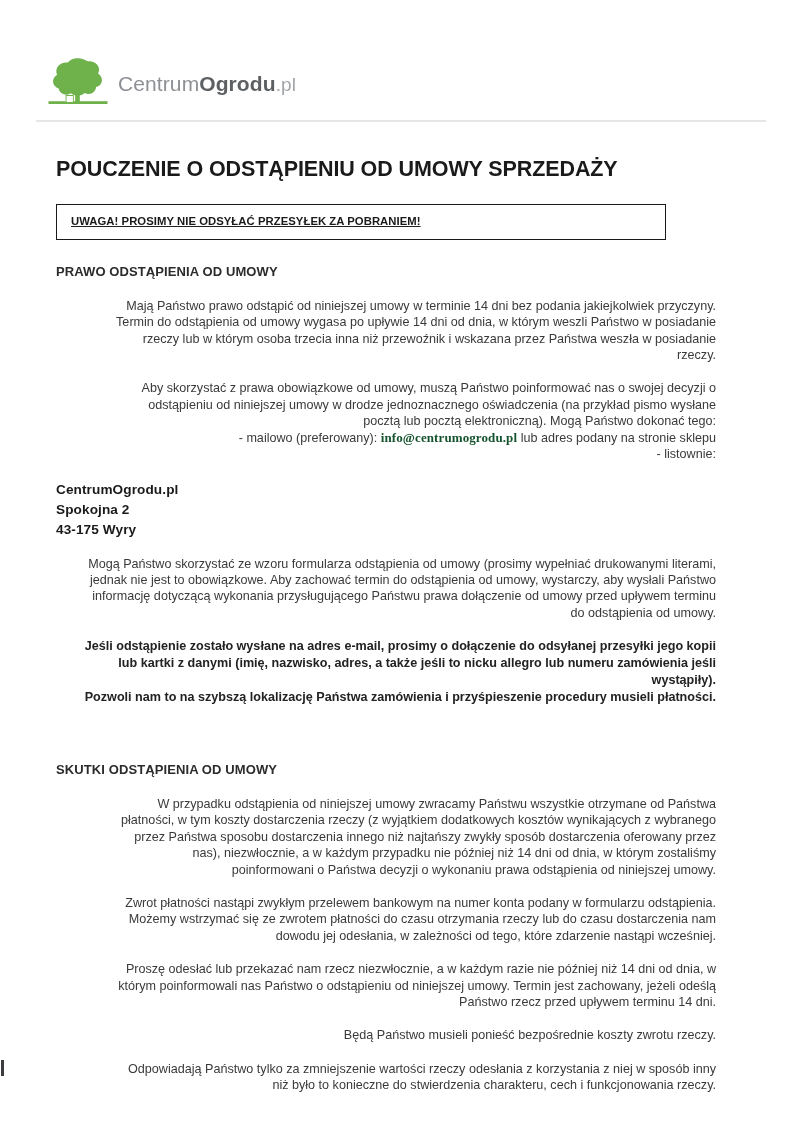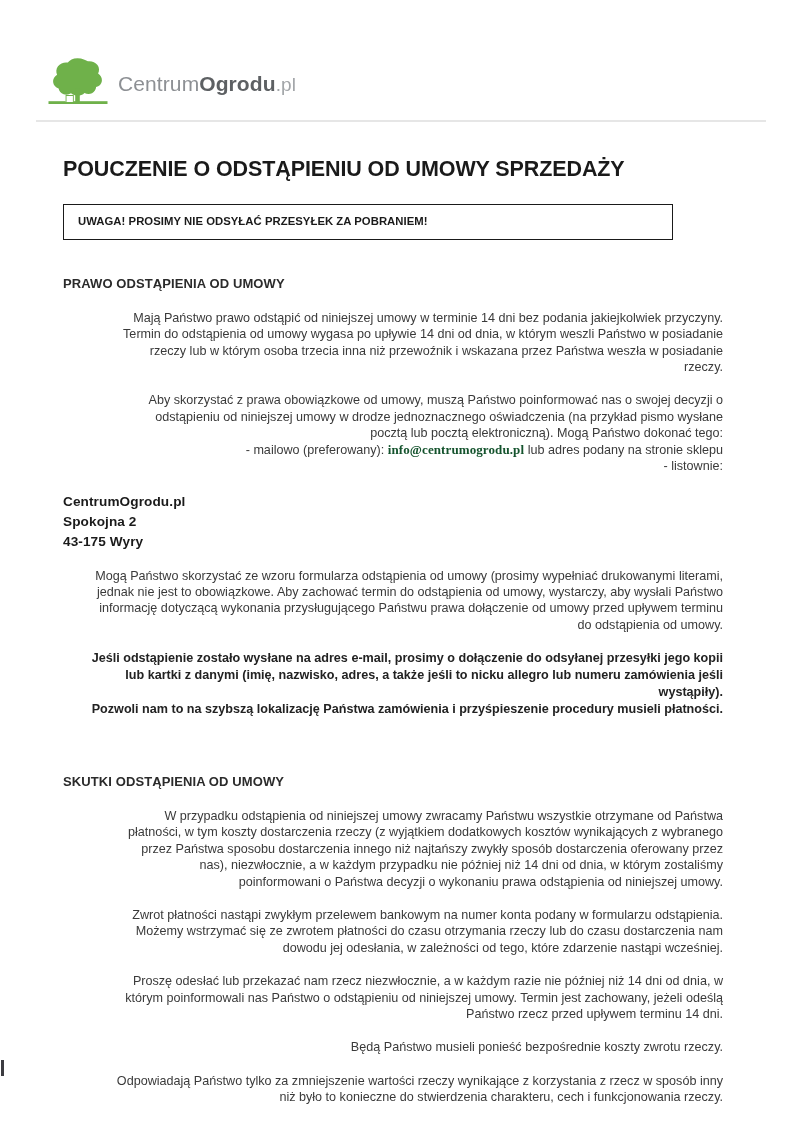--- a/index.html
+++ b/index.html
@@ -75,41 +75,42 @@
     left: 36px;
     top: 120px;
     width: 730px;
     height: 2px;
     background: #e6e6e6;
   }
 
   
   .content {
     position: absolute;
-    left: 63px;
+    left: 56px;
     top: 157px;
     width: 660px;
   }
 
   .doc-title {
     font-size: 21.5px;
     font-weight: 700;
     letter-spacing: -0.1px;
     color: #1a1a1a;
     line-height: 1.15;
     margin: 0 0 22px 0;
     white-space: nowrap;
   }
 
   .notice-box {
     border: 1.6px solid #1a1a1a;
     width: 610px;
     box-sizing: border-box;
     padding: 10px 1px 11px 14px;
-    margin-bottom: 36px;
+    margin-bottom: 24px;
+    text-decoration: underline;
   }
   .notice-box-text {
     font-size: 11.3px;
     font-weight: 700;
     letter-spacing: 0.05px;
     color: #1a1a1a;
     line-height: 1.2;
     white-space: nowrap;
   }
 
@@ -260,20 +261,20 @@
       <span class="ln">Proszę odesłać lub przekazać nam rzecz niezwłocznie, a w każdym razie nie później niż 14 dni od dnia, w</span>
       <span class="ln">którym poinformowali nas Państwo o odstąpieniu od niniejszej umowy. Termin jest zachowany, jeżeli odeślą</span>
       <span class="ln">Państwo rzecz przed upływem terminu 14 dni.</span>
     </p>
 
     <p class="para">
       <span class="ln">Będą Państwo musieli ponieść bezpośrednie koszty zwrotu rzeczy.</span>
     </p>
 
     <p class="para">
-      <span class="ln">Odpowiadają Państwo tylko za zmniejszenie wartości rzeczy wynikające z korzystania z rzecz w sposób inny</span>
+      <span class="ln">Odpowiadają Państwo tylko za zmniejszenie wartości rzeczy odesłania z korzystania z niej w sposób inny</span>
       <span class="ln">niż było to konieczne do stwierdzenia charakteru, cech i funkcjonowania rzeczy.</span>
     </p>
 
   </div>
 
   <div class="edge-artifact"></div>
 </div>
 
 </body></html>

